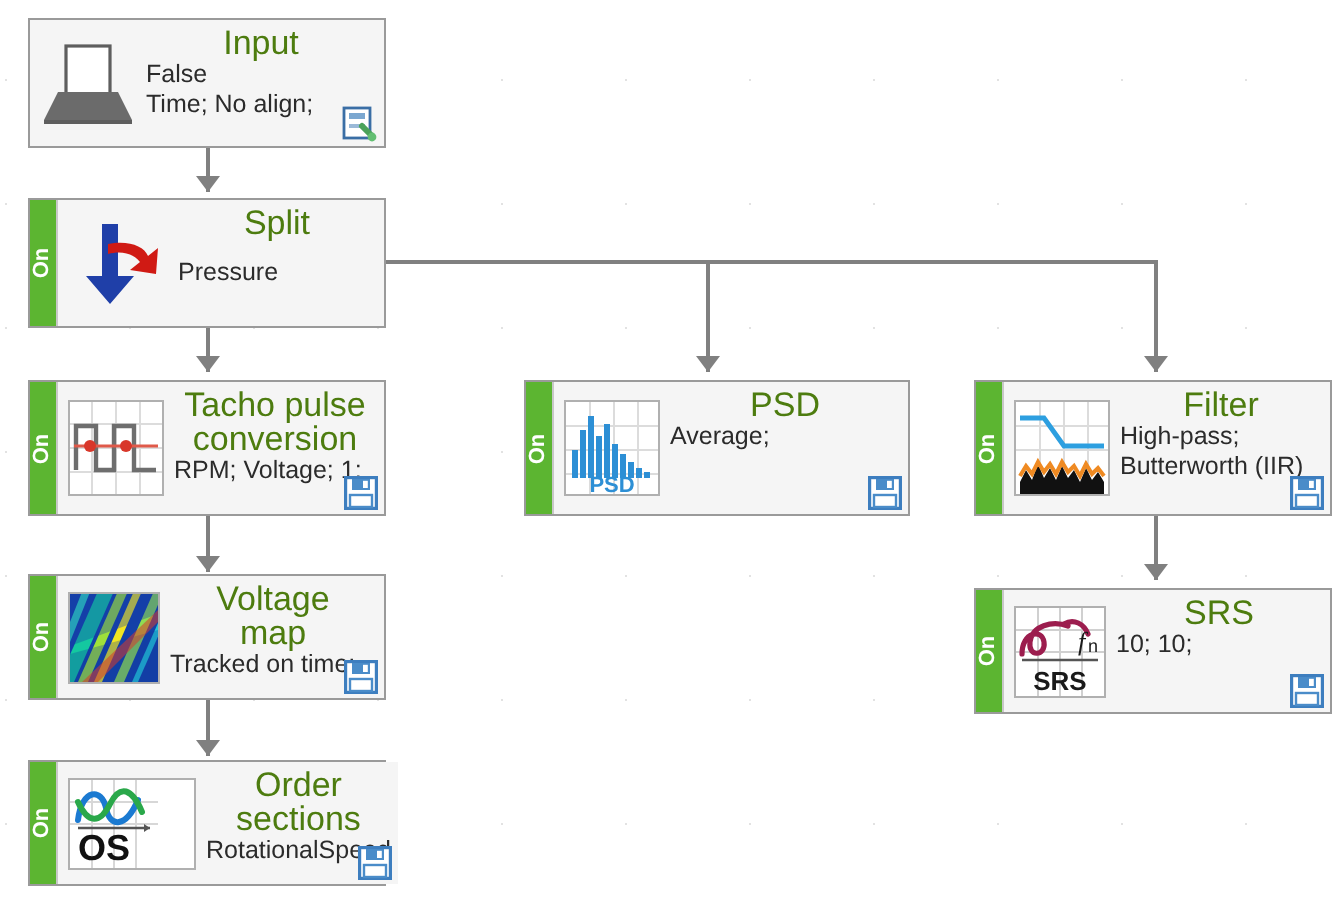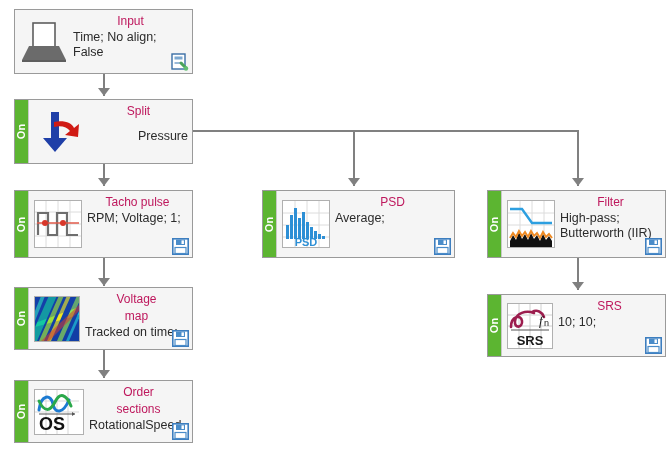--- a/index.html
+++ b/index.html
@@ -39,21 +39,21 @@
         border-left:1px solid #c8c8c8;}
   .blk.noon .body{border-left:none;}
 
   .ico{flex:0 0 auto;display:flex;align-items:center;justify-content:center;
        padding:4px 3px 4px 5px;}
   .ico .fr{border:1px solid #b0b0b0;background:#ffffff;
            display:block;box-sizing:border-box;}
 
   .txt{flex:1;position:relative;padding:3px 4px 2px 2px;
        display:flex;flex-direction:column;}
-  .ttl{font-size:12px;color:#be185d;text-align:center;line-height:17px;
+  .ttl{font-size:17px;color:#4d7c0f;text-align:center;line-height:17px;
        font-weight:normal;}
   .sub{font-size:12.5px;color:#2b2b2b;line-height:15px;text-align:left;
        white-space:nowrap;}
   .savewrap{position:absolute;right:3px;bottom:2px;line-height:0;}
 
   
   .blk.input{background:#f3f3f3;}
 </style>
 </head>
 <body>
@@ -85,22 +85,22 @@
     <div class="body">
       <div class="ico">
         <svg width="48" height="44" viewBox="0 0 48 44">
           <rect x="13" y="3" width="22" height="24" fill="#ffffff" stroke="#5e5e5e" stroke-width="1.6"></rect>
           <path d="M9 26 L39 26 L46 40 L2 40 Z" fill="#6b6b6b"></path>
           <path d="M2 40 L46 40 L46 42 L2 42 Z" fill="#5e5e5e"></path>
         </svg>
       </div>
       <div class="txt">
         <div class="ttl">Input</div>
+        <div class="sub">False</div>
         <div class="sub">Time; No align;</div>
-        <div class="sub">False</div>
         <div class="savewrap">
           <svg width="18" height="18" viewBox="0 0 18 18">
             <rect x="1" y="1" width="13" height="15" fill="#ffffff" stroke="#3a6ea5" stroke-width="1.4"></rect>
             <rect x="3.5" y="3.5" width="8" height="3" fill="#7ba7d0"></rect>
             <rect x="3.5" y="9" width="8" height="2" fill="#9ab9d8"></rect>
             <path d="M10 10 l5 5" stroke="#4ba35a" stroke-width="3" stroke-linecap="round"></path>
             <circle cx="15" cy="15.5" r="2.2" fill="#63bf72"></circle>
           </svg>
         </div>
       </div>
@@ -113,21 +113,21 @@
     </div>
     <div class="body">
       <div class="ico">
         <svg width="50" height="48" viewBox="0 0 50 48">
           <path d="M17 4 L17 30 L9 30 L21 44 L33 30 L25 30 L25 4 Z" fill="#1f3fa8"></path>
           <path d="M20 14 C30 12 38 15 40 20 L45 16 L44 29 L31 27 L36 23 C33 19 27 17 20 19 Z" fill="#d01a14"></path>
         </svg>
       </div>
       <div class="txt">
         <div class="ttl">Split</div>
-        <div class="sub" style="margin-top:9px;text-align:right;">Pressure</div>
+        <div class="sub" style="margin-top:9px;">Pressure</div>
       </div>
     </div>
   </div>
 
   <div class="blk" style="left:14px;top:190px;width:179px;height:68px;">
     <div class="onbar">
       <span>On</span>
     </div>
     <div class="body">
       <div class="ico">
@@ -143,20 +143,21 @@
             </g>
             <polyline points="3,34 3,12 13,12 13,34 22,34 22,12 32,12 32,34 43,34" fill="none" stroke="#6e6e6e" stroke-width="2.2"></polyline>
             <line x1="2" y1="22" x2="44" y2="22" stroke="#e05a4a" stroke-width="1.6"></line>
             <circle cx="10" cy="22" r="3" fill="#d8372a"></circle>
             <circle cx="28" cy="22" r="3" fill="#d8372a"></circle>
           </svg>
         </span>
       </div>
       <div class="txt">
         <div class="ttl">Tacho pulse</div>
+        <div class="ttl">conversion</div>
         <div class="sub">RPM; Voltage; 1;</div>
         <div class="savewrap">
           <svg width="17" height="17" viewBox="0 0 17 17">
             <rect x="0.8" y="0.8" width="15.4" height="15.4" fill="#ffffff" stroke="#3d7ebf" stroke-width="1.6"></rect>
             <rect x="4" y="1.5" width="9" height="5.5" fill="#4a8cc9"></rect>
             <rect x="9.5" y="2.4" width="2.4" height="3.6" fill="#ffffff"></rect>
             <rect x="3" y="9.5" width="11" height="6" fill="#ffffff" stroke="#4a8cc9" stroke-width="1.2"></rect>
           </svg>
         </div>
       </div>
@@ -324,21 +325,21 @@
       </div>
     </div>
   </div>
 
   <div class="blk" style="left:14px;top:380px;width:179px;height:63px;">
     <div class="onbar">
       <span>On</span>
     </div>
     <div class="body">
       <div class="ico">
-        <span class="fr" style="width:50px;height:46px;">
+        <span class="fr" style="width:64px;height:46px;">
           <svg width="44" height="44" viewBox="0 0 44 44">
             <g stroke="#d7d7d7" stroke-width="1">
               <line x1="0" y1="11" x2="44" y2="11"></line>
                 <line x1="0" y1="22" x2="44" y2="22"></line>
               <line x1="11" y1="0" x2="11" y2="44"></line>
                 <line x1="22" y1="0" x2="22" y2="44"></line>
               <line x1="33" y1="0" x2="33" y2="44"></line>
             </g>
             <path d="M4 20 C6 4 16 4 18 14 C20 24 28 24 34 10" fill="none" stroke="#1b7ad1" stroke-width="3" stroke-linecap="round"></path>
             <path d="M4 11 C9 22 15 22 20 12 C25 2 31 4 36 16" fill="none" stroke="#2aa84a" stroke-width="3" stroke-linecap="round"></path>

